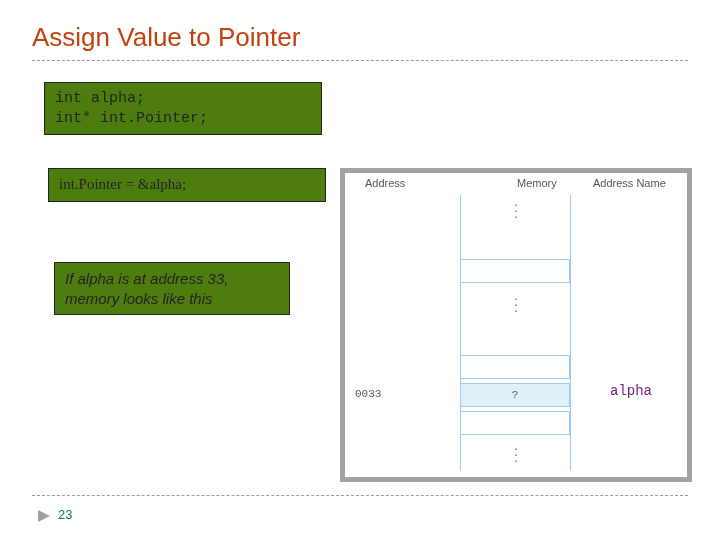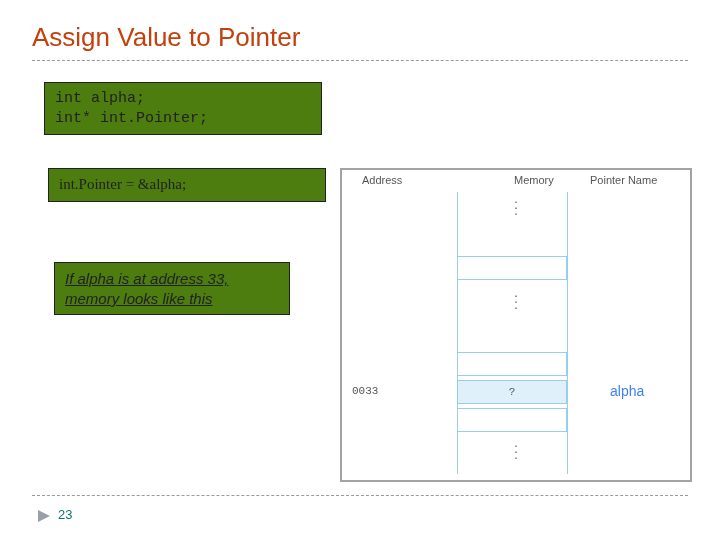--- a/index.html
+++ b/index.html
@@ -43,31 +43,30 @@
     padding: 6px 10px;
     font-family: "Courier New", Courier, monospace;
     font-size: 15px;
     line-height: 1.3;
     white-space: pre;
   }
   .box.note {
     font-family: Arial, Helvetica, sans-serif;
     font-style: italic;
     white-space: normal;
-    text-decoration: underline;
   }
 
   
   .diagram {
     position: absolute;
     left: 340px;
     top: 168px;
     width: 352px;
     height: 314px;
-    border: 2px solid #a3a3a3;
+    border: 5px solid #a3a3a3;
     box-sizing: border-box;
     background: #fff;
     font-family: "Courier New", Courier, monospace;
     font-size: 11px;
     color: #555;
   }
   .diagram .headers {
     position: absolute;
     top: 4px;
     left: 0;
@@ -130,23 +129,23 @@
     position: absolute;
     left: 240px;
     width: 100px;
     top: 5px;
     font-size: 11px;
     color: #555;
   }
 
   .alpha-label {
     position: absolute;
-    font-family: Liberation Sans, sans-serif;
+    font-family: Liberation Mono, monospace;
     font-size: 14px;
-    color: #3b82f6;
+    color: #701a75;
   }
 
   .footer-rule {
     position: absolute;
     left: 32px;
     bottom: 44px;
     width: 656px;
     border-top: 1px dashed #9a9a9a;
   }
   .bullet {
@@ -175,21 +174,21 @@
 int* int.Pointer;</div>
 
   <div class="box" style="left:48px; top:168px; width:278px;font-family:Liberation Serif, serif;">int.Pointer = &amp;alpha;</div>
 
   <div class="box note" style="left:54px; top:262px; width:236px;">If alpha is at address 33, memory looks like this</div>
 
   <div class="diagram">
     <div class="headers">
       <div class="h" style="left:20px;">Address</div>
       <div class="h" style="left:140px;padding-left:32px;">Memory</div>
-      <div class="h" style="left:248px;">Pointer Name</div>
+      <div class="h" style="left:248px;">Address Name</div>
     </div>
     <div class="col-line" style="left:115px;"></div>
     <div class="col-line" style="left:225px;"></div>
 
     <div class="dots" style="top:28px;">
         <span>.</span>
         <span>.</span>
         <span>.</span>
       </div>
 

